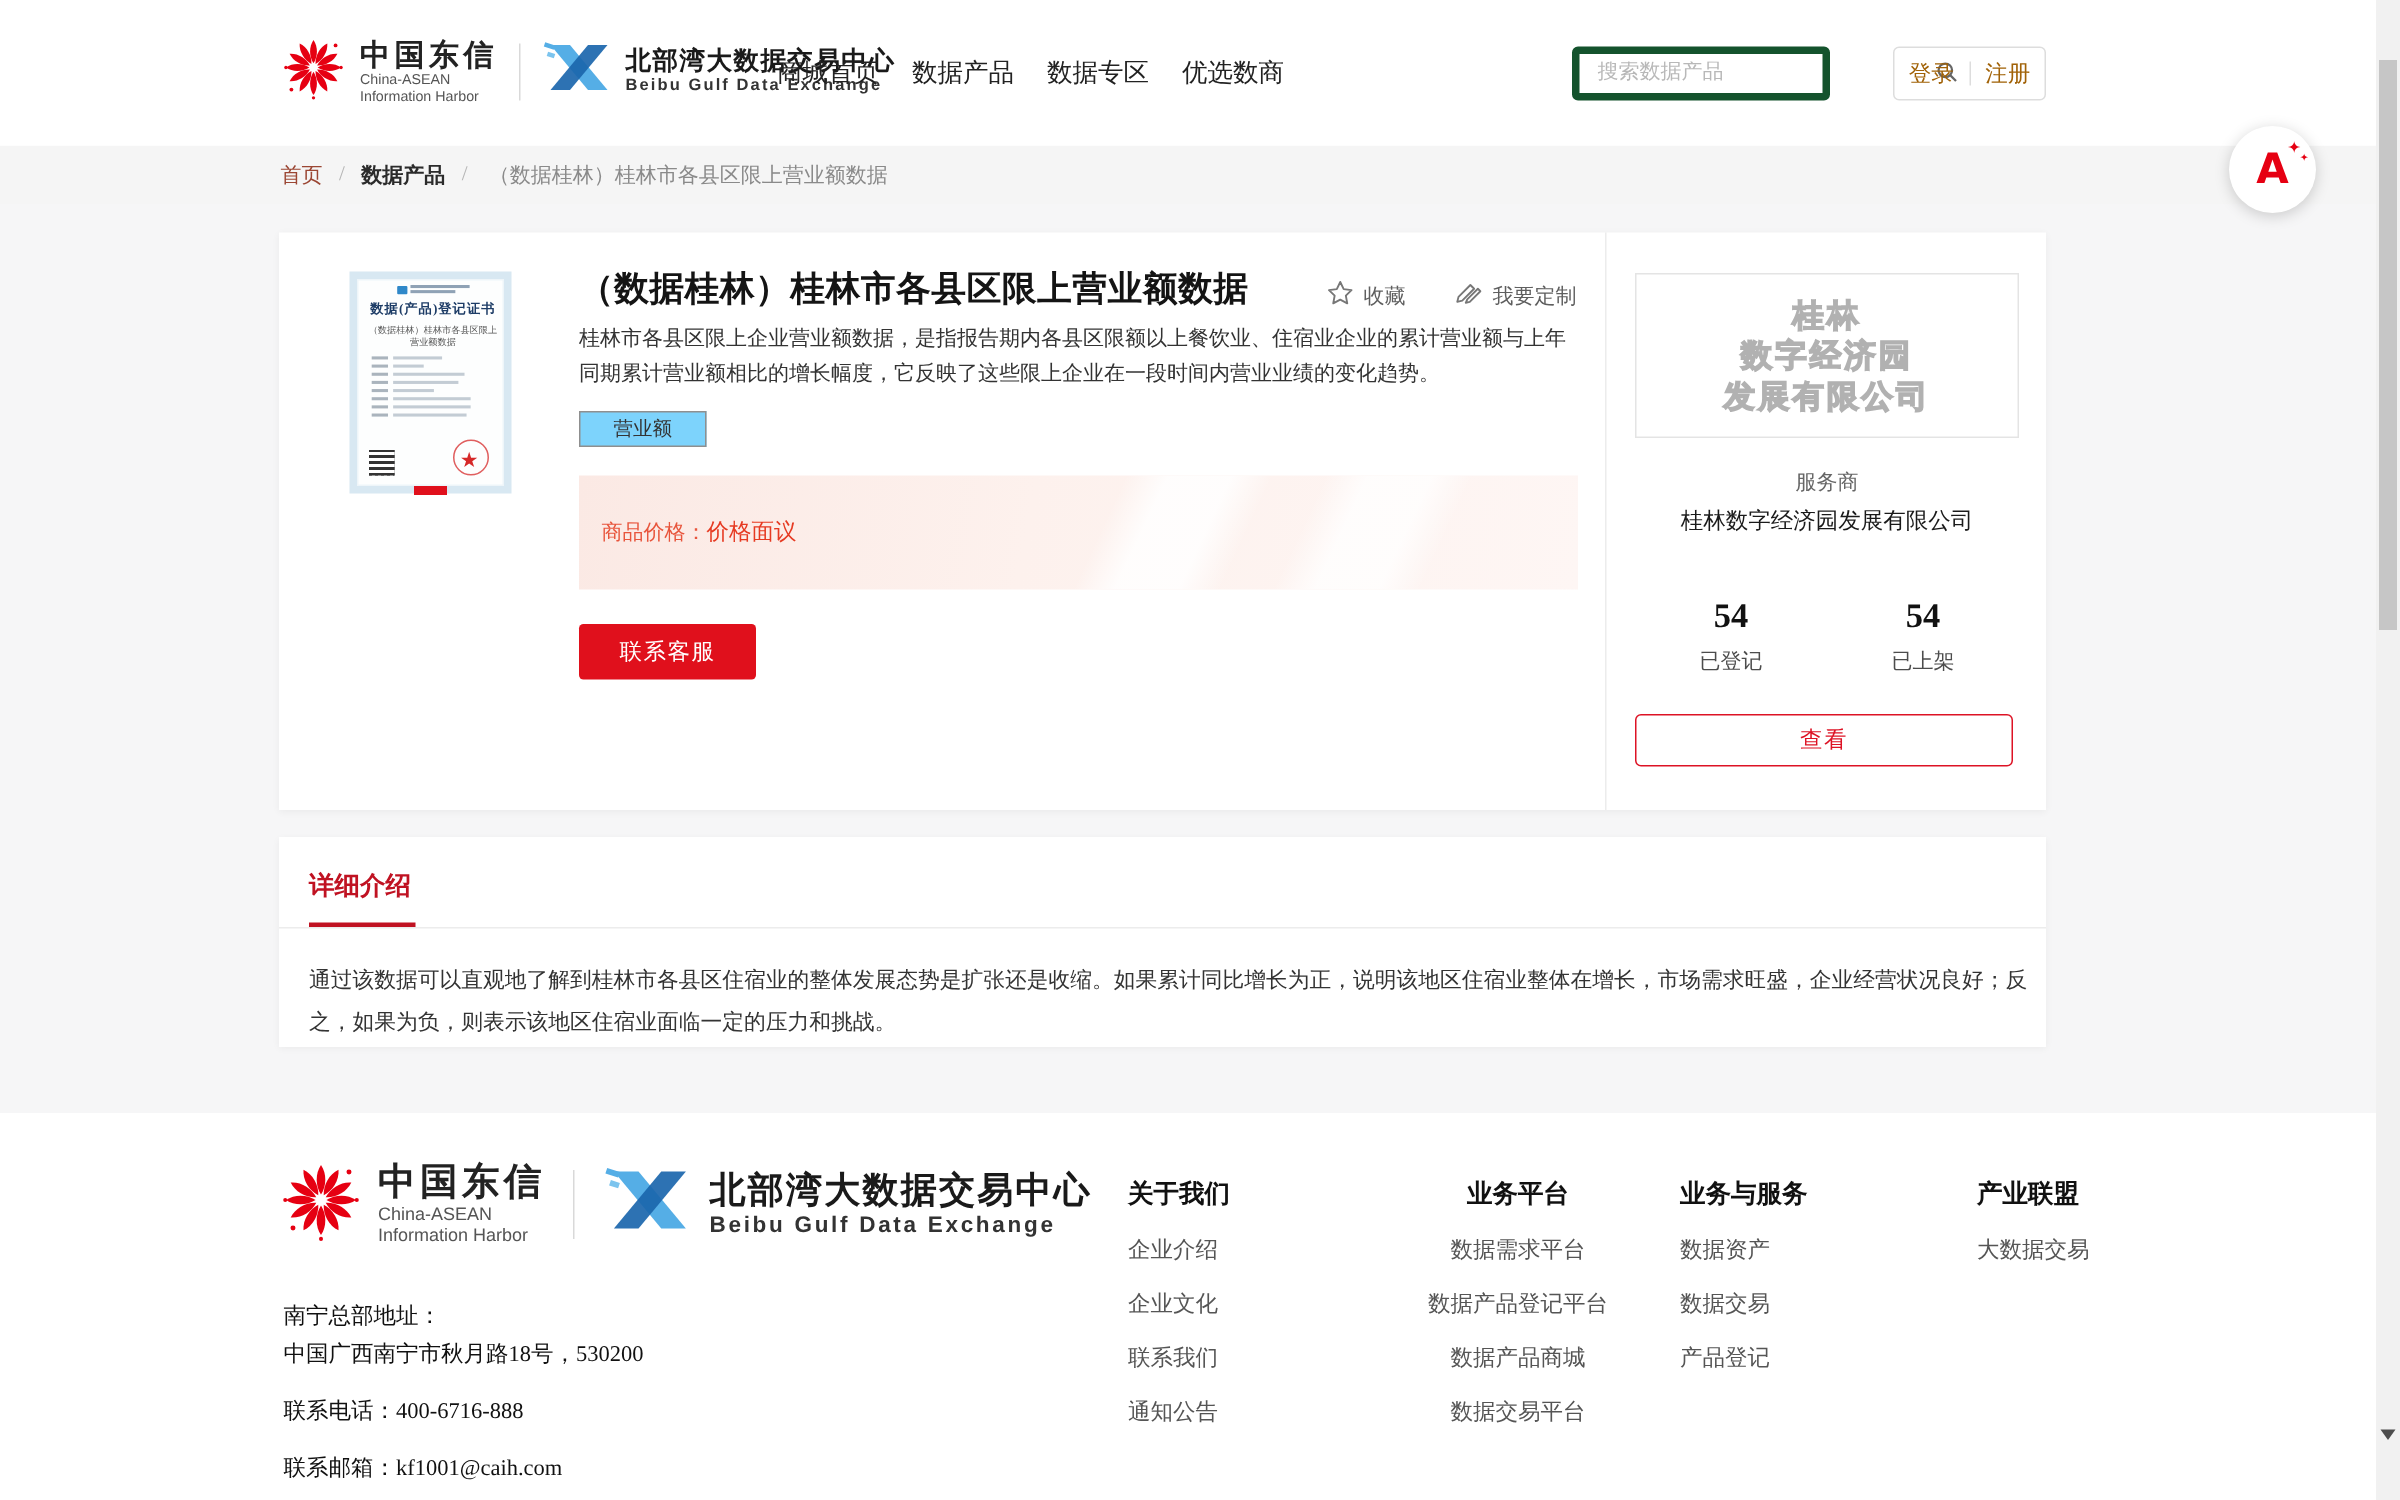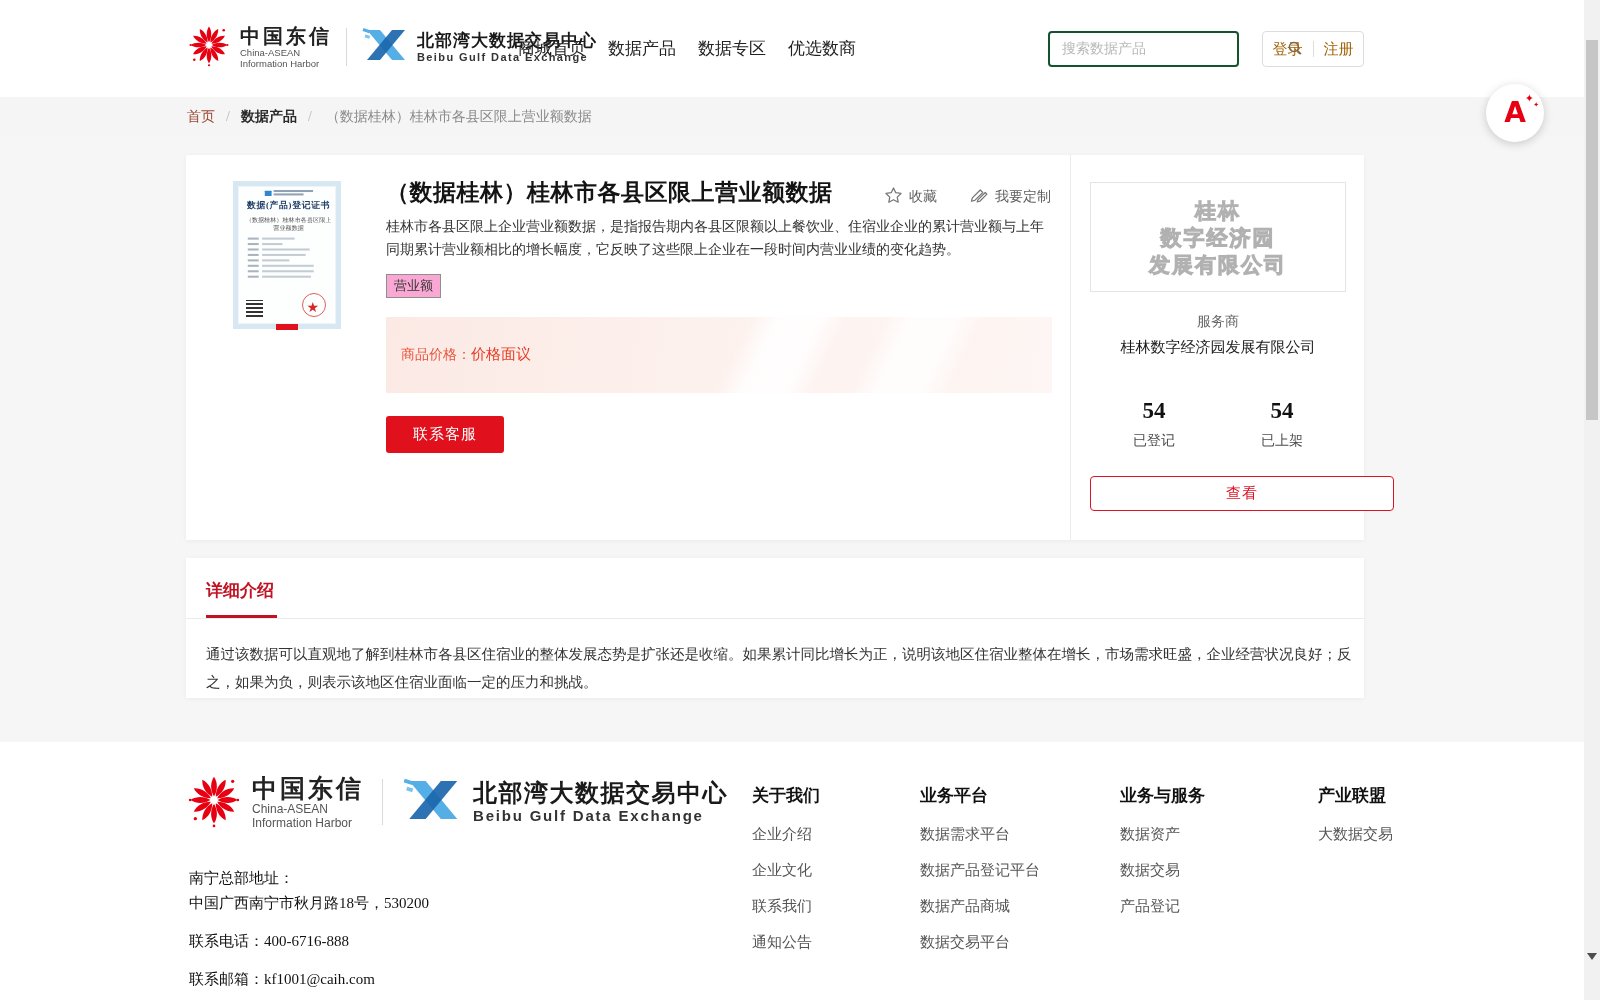--- a/index.html
+++ b/index.html
@@ -10,21 +10,21 @@
   
   .top-header { position:absolute; top:0; left:0; width:1600px; height:97px; background:#fff; z-index:5; }
   .logo-group { position:absolute; left:186px; top:20px; display:flex; align-items:center; }
   .logo-text-cn { font-family:"Liberation Sans","DejaVu Sans",sans-serif; font-weight:700; font-size:20px; letter-spacing:3px; color:#222; line-height:22px; }
   .logo-text-en { font-family:"Liberation Sans","DejaVu Sans",sans-serif; font-size:9.5px; color:#555; line-height:11px; }
   .logo-divider { width:1px; height:38px; background:#d9d9d9; margin:0 14px; }
   .exch-cn { font-family:"Liberation Sans","DejaVu Sans",sans-serif; font-weight:700; font-size:17px; color:#1a1a1a; letter-spacing:1px; line-height:19px; }
   .exch-en { font-family:"Liberation Sans","DejaVu Sans",sans-serif; font-weight:700; font-size:11px; color:#333; letter-spacing:1.4px; line-height:14px; }
   .main-nav { position:absolute; left:518px; top:0; height:97px; display:flex; align-items:center; gap:22px; }
   .main-nav a { font-size:17px; color:#222; text-decoration:none; cursor:pointer; }
-  .search-box { position:absolute; left:1048px; top:31px; width:191px; height:36px; border:2px solid #14532d; border-radius:4px; display:flex; align-items:center; background:#fff;gap:40px; }
+  .search-box { position:absolute; left:1048px; top:31px; width:172px; height:36px; border:5px solid #14532d; border-radius:4px; display:flex; align-items:center; background:#fff;gap:40px; }
   .search-box input { border:none; outline:none; flex:1; padding:0 6px 0 12px; font-size:14px; font-family:inherit; color:#333; background:transparent; }
   .search-box input::placeholder { color:#b8b8b8; }
   .search-btn { width:34px; height:34px; display:flex; align-items:center; justify-content:center; cursor:pointer; background:none; border:none; }
   .auth-box { position:absolute; left:1262px; top:31px; width:102px; height:36px; border:1px solid #ddd; border-radius:4px; display:flex; align-items:center; justify-content:center; }
   .auth-box a { font-size:15px; color:#a16207; text-decoration:none; cursor:pointer; }
   .auth-sep { width:1px; height:16px; background:#ddd; margin:0 10px; }
 
   
   .breadcrumb-bar { position:absolute; top:97px; left:0; width:1584px; height:39px; background:#f5f5f5; z-index:4; }
   .breadcrumb { display:flex; align-items:center; height:39px; padding-left:187px; font-size:14px; }
@@ -53,40 +53,40 @@
   .cert-qr { position:absolute; left:0; bottom:0; width:17px; height:17px;
     background:repeating-linear-gradient(0deg,#333 0 2px,#fff 2px 4px),repeating-linear-gradient(90deg,#333 0 2px,rgba(255,255,255,0.6) 2px 4px); }
   .cert-seal { position:absolute; right:2px; bottom:0; width:24px; height:24px; border:1.5px solid rgba(214,40,40,0.75); border-radius:50%; }
   .cert-star { position:absolute; right:9px; bottom:3px; color:#d62828; font-size:14px; line-height:14px; font-family:"DejaVu Sans",sans-serif; }
   .cert-indicator { position:absolute; left:43px; top:143px; width:22px; height:6px; background:#e0101c; cursor:pointer; }
 
   .product-title { position:absolute; left:200px; top:22px; font-size:23px; font-weight:700; color:#141414; letter-spacing:0.5px; }
   .title-actions { position:absolute; left:698px; top:30px; display:flex; align-items:center; gap:32px; }
   .action-item { display:flex; align-items:center; gap:6px; font-size:14px; color:#5f5f5f; cursor:pointer; }
   .product-desc { position:absolute; left:200px; top:61px; width:660px; font-size:14px; line-height:1.62; color:#333; }
-  .product-tag { position:absolute; left:200px; top:119px; border:1px solid #8f8f8f; padding:2px 7px; font-size:13px; color:#333; background:#f9a8d4; }
+  .product-tag { position:absolute; left:200px; top:119px; border:1px solid #8f8f8f; padding:2px 22px; font-size:13px; color:#333; background:#7dd3fc; }
   .price-banner { position:absolute; left:200px; top:162px; width:666px; height:76px;
     background:linear-gradient(100deg,#fbe9e4 0%,#fdf1ed 45%,#fef6f4 100%); overflow:hidden; }
   .price-banner::after { content:""; position:absolute; inset:0;
     background:linear-gradient(115deg,transparent 52%,rgba(255,255,255,0.85) 56%,rgba(255,255,255,0.85) 62%,transparent 66%,transparent 71%,rgba(255,255,255,0.8) 75%,rgba(255,255,255,0.8) 81%,transparent 85%); }
   .price-line { position:absolute; left:15px; top:28px; z-index:1; }
   .price-label { font-size:14px; color:#e8553c; }
   .price-value { font-size:15px; color:#e63a22; }
   .contact-btn { position:absolute; left:200px; top:261px; width:118px; height:37px; background:#e0101c; color:#fff; border:none; border-radius:3px; font-size:15px; font-family:inherit; cursor:pointer; letter-spacing:1px; }
 
   .provider-divider { position:absolute; left:884px; top:0; bottom:0; width:1px; background:#ececec; }
   .provider-logo-box { position:absolute; left:904px; top:27px; width:256px; height:110px; border:1px solid #e4e4e4; background:#fff; display:flex; flex-direction:column; align-items:center; justify-content:center; }
   .provider-logo-line { font-size:21px; font-weight:700; color:#f0f0f0; -webkit-text-stroke:1px #b1b1b1; letter-spacing:2px; line-height:27px; font-family:"Liberation Sans","DejaVu Sans",sans-serif; }
   .provider-role { position:absolute; left:904px; top:158px; width:256px; text-align:center; font-size:14px; color:#666; }
   .provider-name { position:absolute; left:904px; top:183px; width:280px; margin-left:-12px; text-align:center; font-size:15px; color:#1a1a1a; }
   .stats { position:absolute; left:904px; top:243px; width:256px; display:flex; }
   .stat { width:128px; text-align:center; }
   .stat-value { font-size:23px; font-weight:700; color:#111; }
   .stat-label { margin-top:8px; font-size:14px; color:#4c4c4c; }
-  .view-btn { position:absolute; left:904px; top:321px; width:304px; height:35px; background:#fff; border:1px solid #dd1325; border-radius:4px; color:#dd1325; font-size:15px; font-family:inherit; cursor:pointer; letter-spacing:1px; }
+  .view-btn { position:absolute; left:904px; top:321px; width:252px; height:35px; background:#fff; border:1px solid #dd1325; border-radius:4px; color:#dd1325; font-size:15px; font-family:inherit; cursor:pointer; letter-spacing:1px; }
 
   
   .detail-card { position:absolute; left:186px; top:558px; width:1178px; height:140px; background:#fff; box-shadow:0 1px 5px rgba(0,0,0,0.05); }
   .detail-tab-row { position:absolute; left:0; top:0; width:1178px; height:61px; border-bottom:1px solid #ececec; }
   .detail-tab { position:absolute; left:20px; top:21px; font-size:17px; font-weight:700; color:#c01222; cursor:pointer; }
   .detail-tab-underline { position:absolute; left:20px; top:57px; width:71px; height:3px; background:#c01222; }
   .detail-content { position:absolute; left:20px; top:82px; width:1146px; font-size:14.5px; line-height:1.95; color:#333; }
 
   
   .footer { position:absolute; left:0; top:742px; width:1600px; height:258px; background:#fff; }
@@ -390,21 +390,21 @@
       </div>
     </div>
 
     <div class="footer-col" style="left:752px;">
       <div class="col-title">关于我们</div>
       <a>企业介绍</a>
       <a>企业文化</a>
       <a>联系我们</a>
       <a>通知公告</a>
     </div>
-    <div class="footer-col" style="left:920px;">
+    <div class="footer-col" style="left:952px;text-align:center;">
       <div class="col-title">业务平台</div>
       <a>数据需求平台</a>
       <a>数据产品登记平台</a>
       <a>数据产品商城</a>
       <a>数据交易平台</a>
     </div>
     <div class="footer-col" style="left:1120px;">
       <div class="col-title">业务与服务</div>
       <a>数据资产</a>
       <a>数据交易</a>

